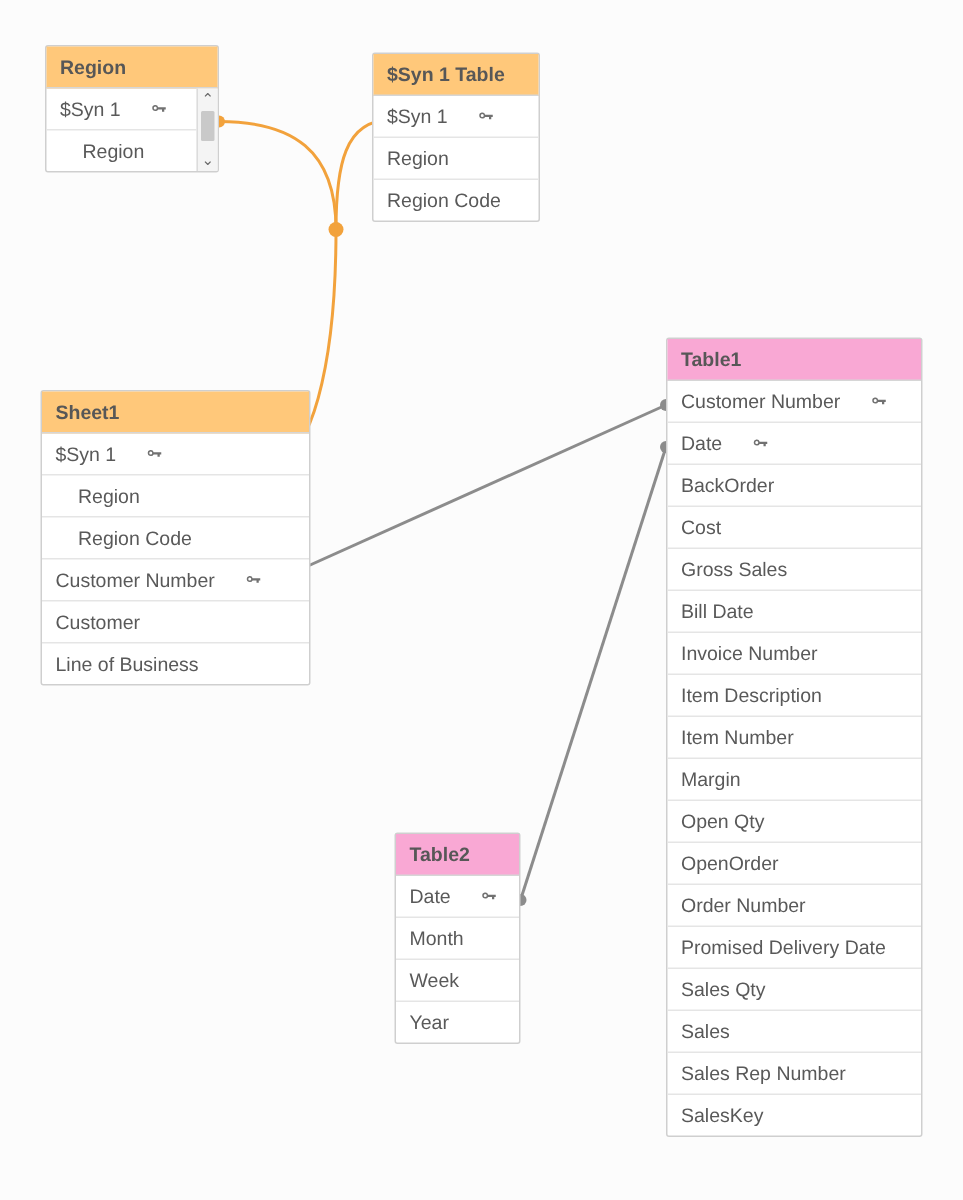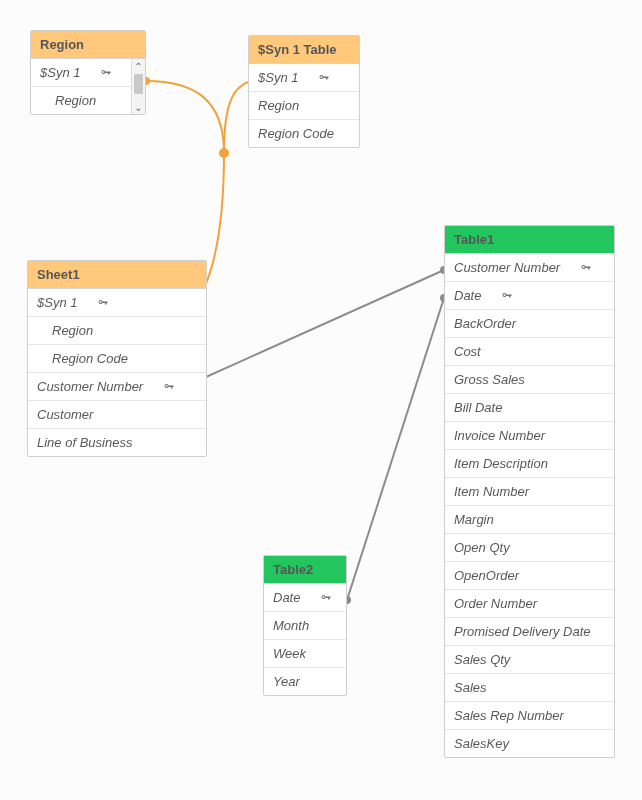--- a/index.html
+++ b/index.html
@@ -25,35 +25,34 @@
     pointer-events: none;
   }
   .table {
     position: absolute;
     background: #fff;
     border: 1px solid #cfcfcf;
     border-radius: 2px;
   }
   .table.highlight .title { background: #ffc87a; }
   .title {
-    background: #22c55e;
+    background: #f9a8d4;
     padding: 6px 9px;
     font-weight: bold;
     color: #575757;
     border-bottom: 1px solid #d6d6d6;
   }
   .rows { display: flex; }
   .fields { flex: 1; }
   .row {
     padding: 6px 9px;
     border-bottom: 1px solid #e5e5e5;
     display: flex;
     align-items: center;
     gap: 20px;
-    font-style: italic;
   }
   .row:last-child { border-bottom: none; }
   .indent { padding-left: 24px; }
   .key-icon {
     display: inline-block;
     width: 12px;
     height: 12px;
   }
   .key-icon svg { width: 12px; height: 12px; display:block; }
   .scrollbar {

